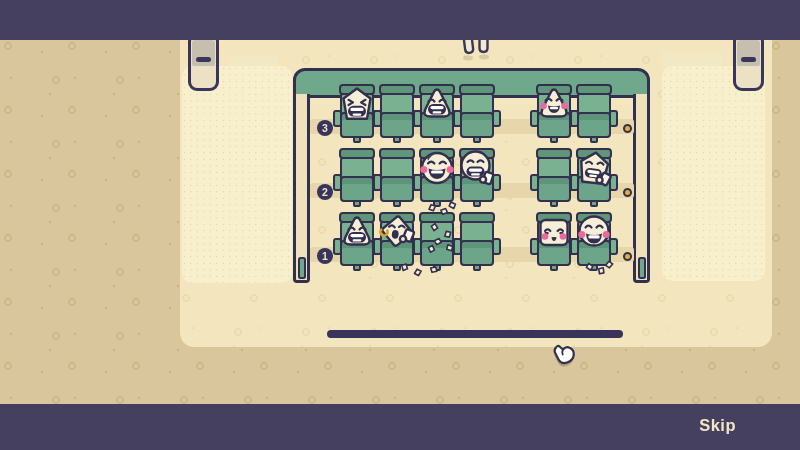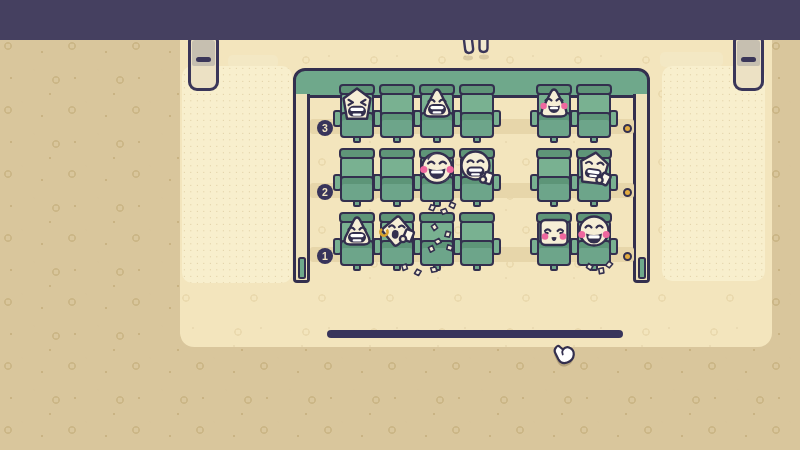--- a/index.html
+++ b/index.html
@@ -439,13 +439,16 @@
     <svg width="34" height="34" viewBox="0 0 34 34">
       <g transform="rotate(-30 17 17)">
         <path d="M13 6 Q15.5 4.5 16.6 7.2 L18 11.2 Q22.5 9.8 24.6 13 Q27.5 17 24.8 21 Q21.5 25.8 15.2 24.6 Q9 23.4 9.2 17 L9.6 9.6 Q10.2 6.8 13 6 Z" fill="rgba(70,56,28,0.25)" transform="translate(-2.2 2.8)"></path>
         <path d="M13 6 Q15.5 4.5 16.6 7.2 L18 11.2 Q22.5 9.8 24.6 13 Q27.5 17 24.8 21 Q21.5 25.8 15.2 24.6 Q9 23.4 9.2 17 L9.6 9.6 Q10.2 6.8 13 6 Z" fill="#ffffff" stroke="#332f4e" stroke-width="2.2" stroke-linejoin="round"></path>
         <path d="M18 11.2 Q15.6 12.6 15.3 15.4" fill="none" stroke="#332f4e" stroke-width="1.8" stroke-linecap="round"></path>
       </g>
     </svg>
   </div>
 
   <div class="bar bar-top"></div>
+  <div class="bar bar-bottom">
+    <span class="skip">Skip</span>
+  </div>
 </div>
 
 </body></html>

